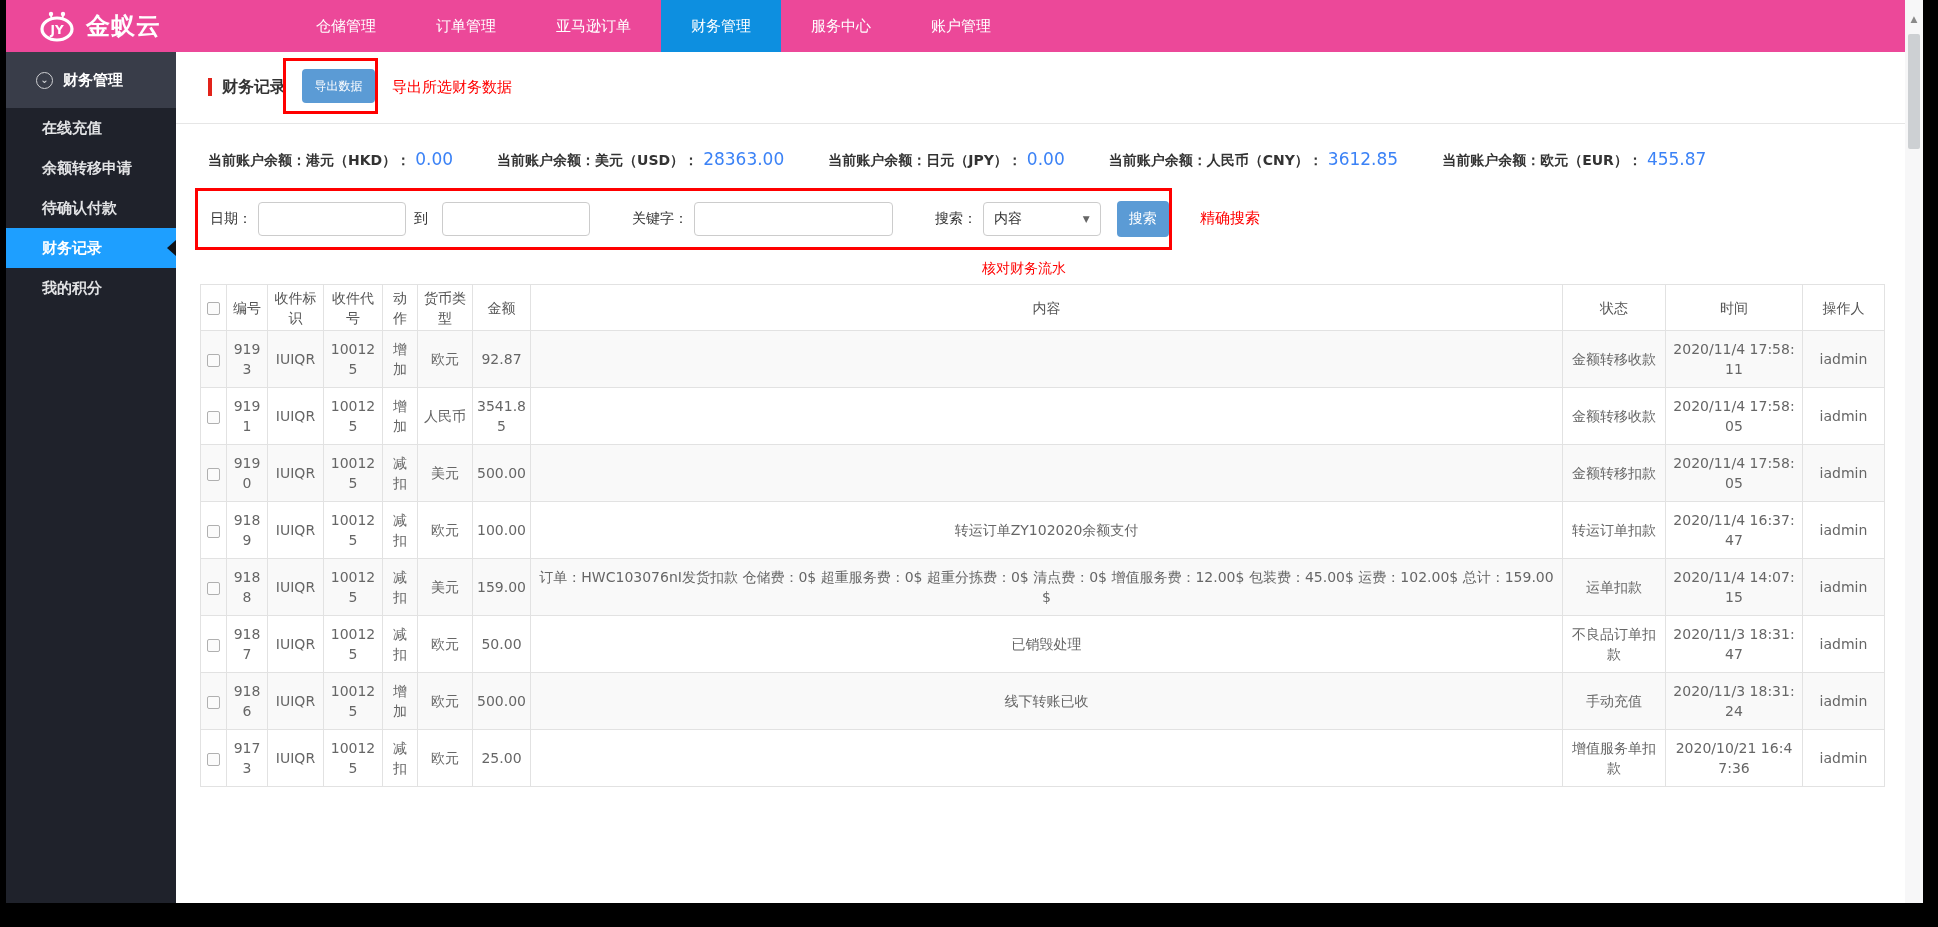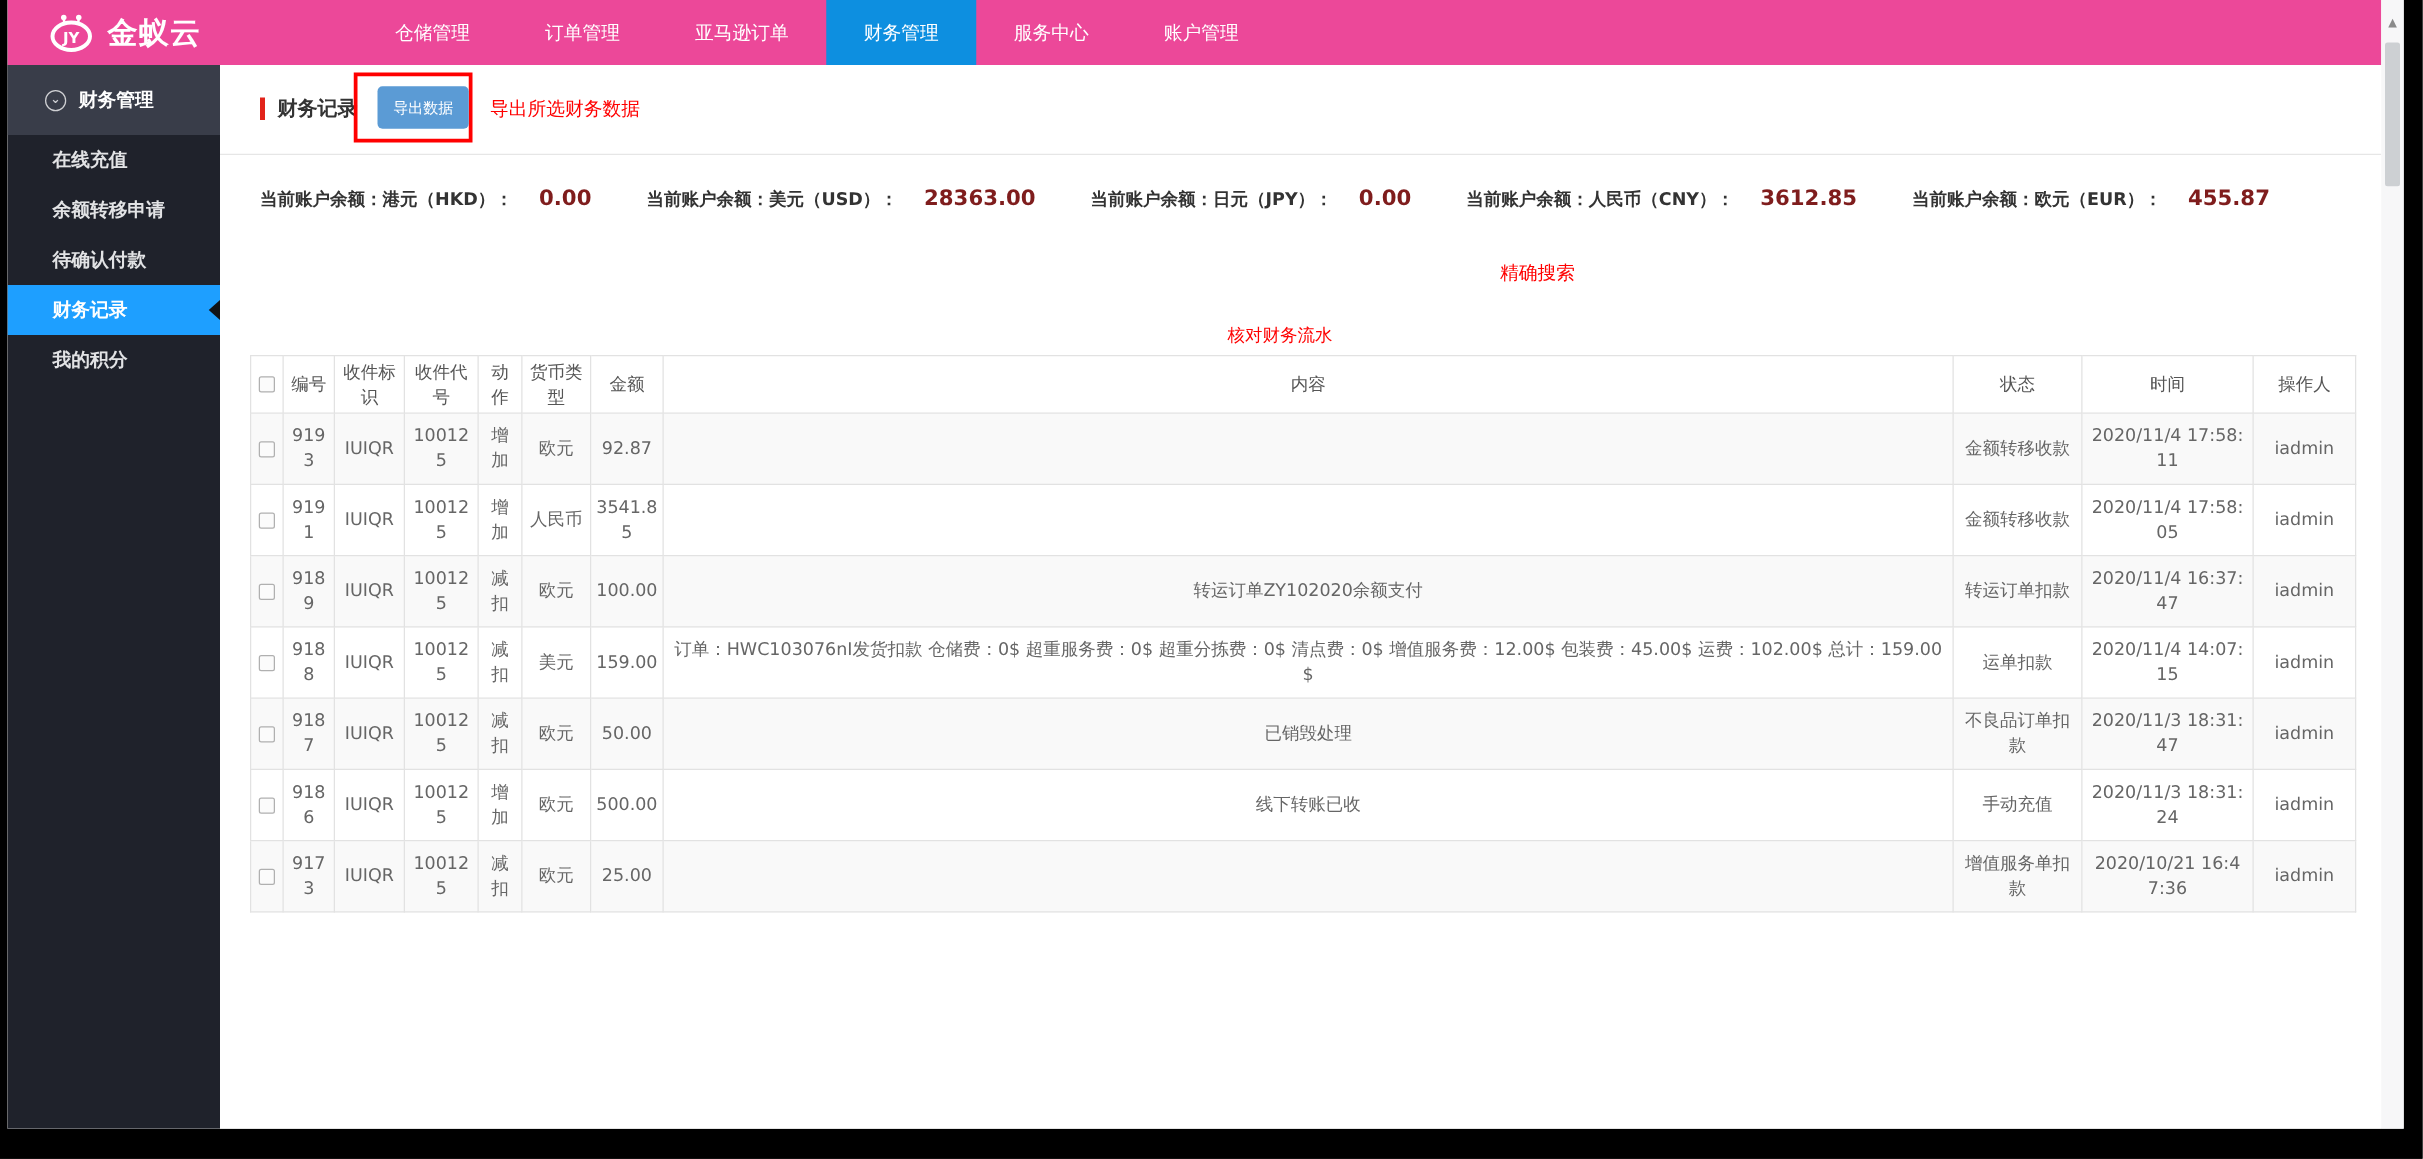--- a/index.html
+++ b/index.html
@@ -41,21 +41,21 @@
   .btn-blue { background:#5B9BD5; color:#fff; border:none; border-radius:4px; cursor:pointer;
     font-family:inherit; }
   .btn-export { width:73px; height:34px; font-size:12px; }
   .red-note { color:#FF0000; font-size:15px; white-space:nowrap; }
   .note-export { position:absolute; left:216px; top:26px; }
   .divider { position:absolute; left:0; top:71px; right:0; height:1px; background:#e6e6e6; }
 
   .balances { position:absolute; left:32px; top:78px; height:58px; display:flex; align-items:center; gap:44px; }
   .balance { display:flex; align-items:baseline; white-space:nowrap; }
   .balance .lbl { font-size:14px; color:#333; font-weight:bold; }
-  .balance .val { font-size:17px; color:#7f1d1d; font-weight:bold; margin-left:21px; }
+  .balance .val { font-size:17px; color:#3b82f6; font-weight:normal; margin-left:5px; }
 
   .filter-box { position:absolute; left:19px; top:136px; width:977px; height:62px; border:3px solid #FF0000;
     display:flex; align-items:center; padding-left:12px; }
   .filter-box label { font-size:14px; color:#333; white-space:nowrap; }
   .filter-box input { width:148px; height:34px; border:1px solid #ccc; border-radius:4px; margin-left:6px;
     font-size:14px; padding:0 8px; color:#333; outline:none; }
   .lbl-to { margin:0 8px; }
   .ml42 { margin-left:42px; }
   .w218 { width:218px !important; }
   .select { width:128px; height:34px; border:1px solid #ccc; border-radius:4px; margin-left:6px; background:#fff;
@@ -150,20 +150,34 @@
         <div class="balance">
           <span class="lbl">当前账户余额：人民币（CNY）：</span>
           <span class="val">3612.85</span>
         </div>
         <div class="balance">
           <span class="lbl">当前账户余额：欧元（EUR）：</span>
           <span class="val">455.87</span>
         </div>
       </div>
 
+    <div class="filter-box">
+      <label>日期：</label>
+      <input style="">
+      <label class="lbl-to">到</label>
+      <input style="">
+      <label class="ml42">关键字：</label>
+      <input class="w218" style="">
+      <label class="ml42">搜索：</label>
+      <div class="select">
+        <span>内容</span>
+        <span class="caret">▼</span>
+      </div>
+      <button class="btn-blue btn-search">搜索</button>
+    </div>
     <span class="red-note note-search">精确搜索</span>
     <span class="red-note note-table">核对财务流水</span>
 
     <table class="fin-table">
       <colgroup>
         <col style="width:26px">
           <col style="width:41px">
           <col style="width:56px">
           <col style="width:59px">
         <col style="width:35px">
@@ -211,20 +225,33 @@
             <td>增加</td>
             <td>人民币</td>
             <td>3541.85</td>
             <td></td>
             <td>金额转移收款</td>
             <td>2020/11/4 17:58:05</td>
             <td>iadmin</td>
           </tr>
           <tr>
             <td><span class="cb"></span></td>
+            <td>9190</td>
+            <td>IUIQR</td>
+            <td>100125</td>
+            <td>减扣</td>
+            <td>美元</td>
+            <td>500.00</td>
+            <td></td>
+            <td>金额转移扣款</td>
+            <td>2020/11/4 17:58:05</td>
+            <td>iadmin</td>
+          </tr>
+          <tr>
+            <td><span class="cb"></span></td>
             <td>9189</td>
             <td>IUIQR</td>
             <td>100125</td>
             <td>减扣</td>
             <td>欧元</td>
             <td>100.00</td>
             <td>转运订单ZY102020余额支付</td>
             <td>转运订单扣款</td>
             <td>2020/11/4 16:37:47</td>
             <td>iadmin</td>

